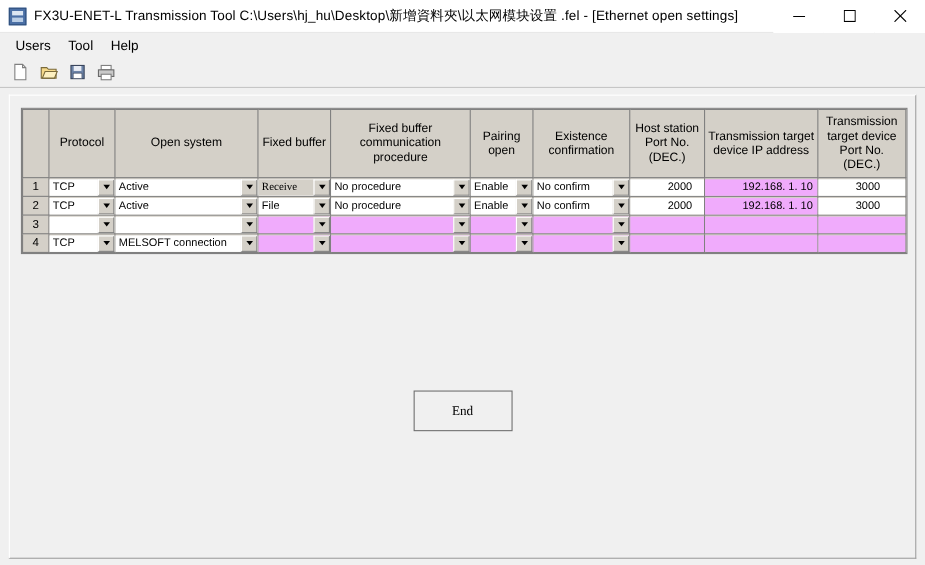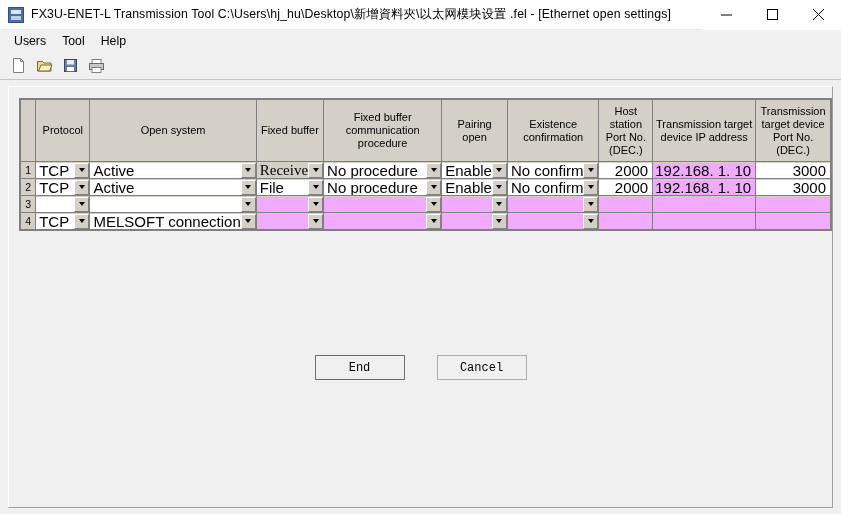--- a/index.html
+++ b/index.html
@@ -174,30 +174,30 @@
     width: 100%;
     height: 15px;
     background: #ffffff;
     display: flex;
     align-items: center;
     overflow: hidden;
   }
   .cell.gray { background: #f0abfc; }
   .cell .txt {
     padding-left: 3px;
-    font-size: 15px;
+    font-size: 10px;
     line-height: 15px;
     white-space: nowrap;
     overflow: hidden;
     flex: 1 1 auto;
   }
   .cell .txt.right {
-    text-align: right;
     padding-right: 4px;
     padding-left: 2px;
+    margin-left: 32px;
   }
   .cell .txt.sel {
     background: #d4d0c8;
     font-family: Liberation Serif, serif;
   }
   .cell .arrow {
     width: 15px;
     height: 15px;
     flex: 0 0 auto;
     background: #d4d0c8;
@@ -221,29 +221,29 @@
   .btnrow {
     position: absolute;
     left: 0; right: 0;
     top: 268px;
     display: flex;
     justify-content: center;
     gap: 32px;
   }
   .dlgbtn {
     width: 90px;
-    height: 25px;
+    height: 37px;
     background: #f0f0f0;
     border: 1px solid #adadad;
     font-size: 12px;
     color: #000;
     display: flex;
     align-items: center;
     justify-content: center;
-    font-family: Liberation Mono, monospace;
+    font-family: Liberation Serif, serif;
   }
   .dlgbtn.focus {
     border: 1px solid #707070;
     box-shadow: inset 0 0 0 1px #f0f0f0;
   }
 </style>
 </head>
 <body>
 
 <div id="app">
@@ -608,19 +608,18 @@
                   </div>
               </td>
             </tr>
 
           </tbody>
         </table>
       </div>
 
       <div class="btnrow">
         <div class="dlgbtn focus">End</div>
-        <div class="dlgbtn">Cancel</div>
       </div>
 
     </div>
   </div>
 
 </div>
 
 </body></html>

